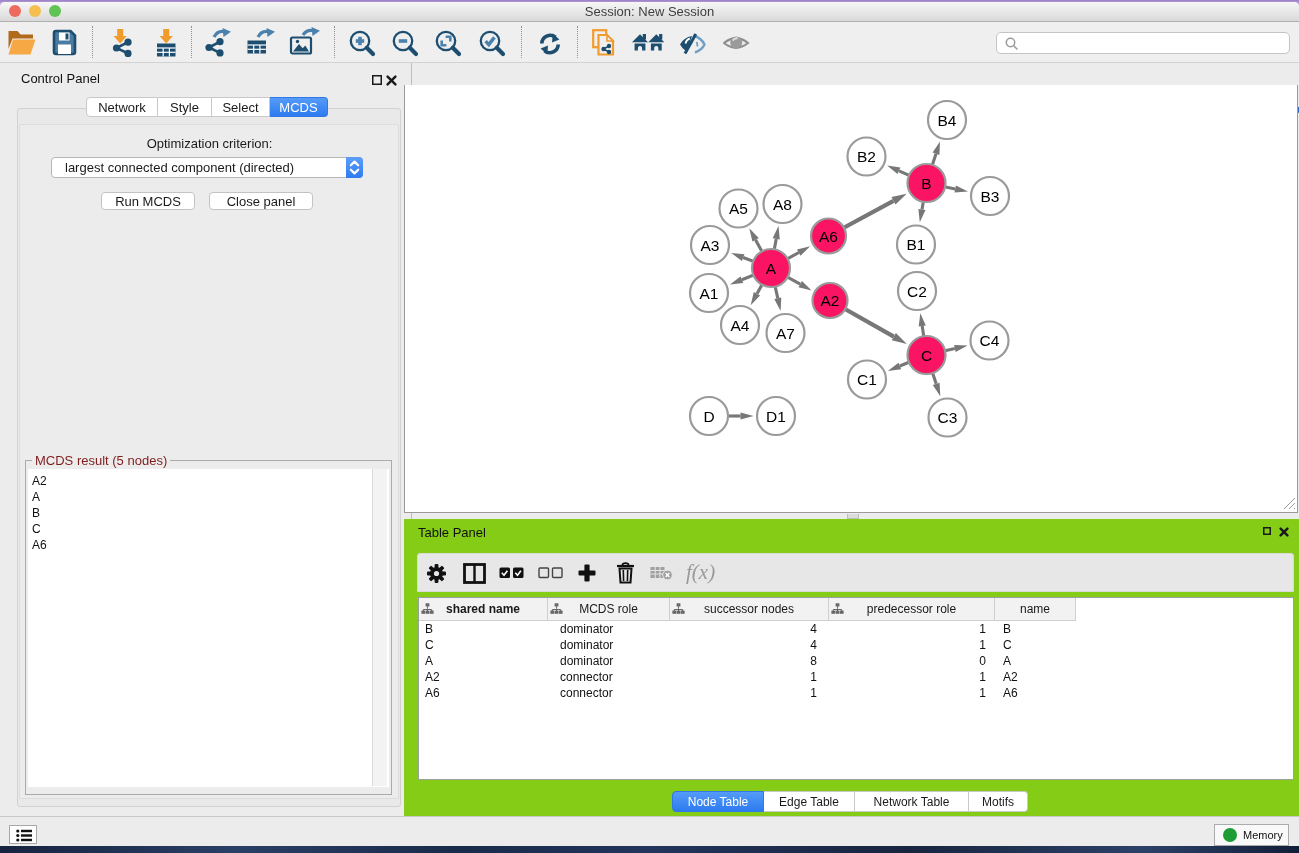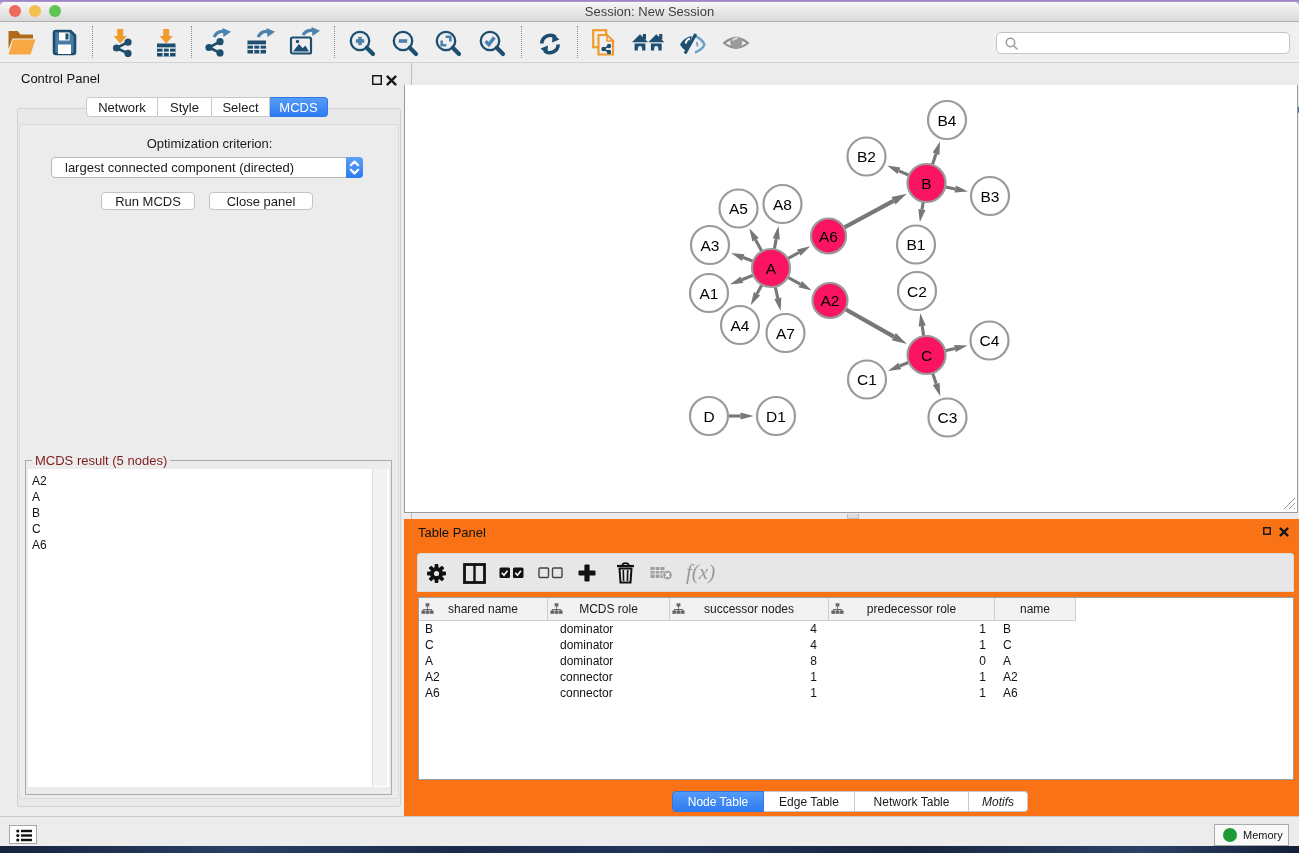--- a/index.html
+++ b/index.html
@@ -34,21 +34,21 @@
 #groupbox{left:17px;top:397px;width:365px;height:333px;border:1px solid #ababab;}
 #grouptitle{left:6px;top:-8px;background:#ececec;padding:0 3px;font-size:13px;color:#7f1d1d;}
 #mcdslist{left:2px;top:8px;width:361px;height:318px;background:#fff;font-size:12px;color:#111;padding-top:4px;box-sizing:border-box;}
 #mcdslist div.li{padding-left:4px;height:16px;line-height:16px;}
 #listscroll{right:2px;top:0px;width:15px;height:317px;background:#f3f3f3;border-left:1px solid #dcdcdc;box-sizing:border-box;}
 #rightside{left:404px;top:0;width:895px;height:753px;}
 #netwin{left:0px;top:0px;width:895px;height:451px;}
 #nettitle{left:0;top:1px;width:740px;height:21px;background:linear-gradient(#f4f4f4,#d2d2d2);border:1px solid #a6a6a6;border-bottom:1px solid #9a9a9a;border-radius:4px 4px 0 0;box-sizing:border-box;margin-top:43px;}
 #netname{width:100%;text-align:center;top:2px;font-size:13px;color:#2e2e2e;}
 #netcanvas{left:0;top:22px;width:894px;height:428px;background:#fff;border:1px solid #9a9a9a;border-top:none;box-sizing:border-box;}
-#tpanel{left:0px;top:456px;width:895px;height:297px;background:#f97316;}
+#tpanel{left:0px;top:456px;width:895px;height:297px;background:#84cc16;}
 #tpTitle{left:14px;top:6px;font-size:13px;color:#111;}
 #tpToolbar{left:13px;top:34px;width:875px;height:37px;background:#e7e7e7;border:1px solid #dadada;border-radius:3px 3px 0 0;}
 #tptable{left:14px;top:78px;width:874px;height:181px;background:#fff;border:1px solid #9e9e9e;}
 #thead{left:0;top:0;width:657px;height:22px;background:#f2f2f2;border-bottom:1px solid #cfcfcf;}
 .hcell{position:absolute;top:0;height:22px;box-sizing:border-box;border-right:1px solid #cfcfcf;font-size:12px;color:#1a1a1a;text-align:center;line-height:22px;}
 .trow{position:absolute;font-size:12px;color:#111;height:16px;line-height:16px;}
 #tabs2{left:268px;top:272px;height:21px;border-radius:8px;}
 .t2{float:left;height:21px;line-height:21px;font-size:12px;text-align:center;background:#fff;border:1px solid #c8c8c8;border-left:none;color:#1a1a1a;box-sizing:border-box;}
 .t2.first{border-left:1px solid #c8c8c8;border-radius:4px 0 0 4px;}
 .t2.last{border-radius:0 4px 4px 0;}
@@ -391,21 +391,21 @@
               <line x1="0.5" y1="8" x2="14.5" y2="8" stroke="#e7e7e7" stroke-width="1"></line>
               <line x1="5.2" y1="1" x2="5.2" y2="12" stroke="#e7e7e7" stroke-width="1"></line>
               <line x1="9.9" y1="1" x2="9.9" y2="12" stroke="#e7e7e7" stroke-width="1"></line>
               <circle cx="17.5" cy="9" r="4.8" fill="#a0a0a0" stroke="#e7e7e7" stroke-width="1"></circle>
               <path d="M15.6,7.1 l3.8,3.8 M19.4,7.1 l-3.8,3.8" stroke="#fff" stroke-width="1.4"></path>
             </svg>
             <div class="abs" style="left:268px;top:6px;font-family:'Liberation Serif',serif;font-style:italic;font-size:21px;color:#9a9a9a;">f(x)</div>
           </div>
         <div class="abs" id="tptable">
           <div class="abs" id="thead">
-            <div class="hcell" style="left:0;width:129px;">shared name</div>
+            <div class="hcell" style="left:0;width:129px;font-weight:bold;">shared name</div>
             <div class="hcell" style="left:129px;width:122px;">MCDS role</div>
             <div class="hcell" style="left:251px;width:159px;">successor nodes</div>
             <div class="hcell" style="left:410px;width:166px;">predecessor role</div>
             <div class="hcell" style="left:576px;width:81px;">name</div>
             <svg class="abs" style="left:2px;top:5px" width="13" height="11" viewBox="0 0 13 11">
                 <rect x="4.6" y="0.3" width="3.8" height="3.2" fill="#666"></rect>
                 <path d="M6.5,3.5 V5.5 M2.3,8 V6.5 H10.7 V8 M6.5,5.5 V8" fill="none" stroke="#666" stroke-width="1"></path>
                 <rect x="0.4" y="7.6" width="3.8" height="3.2" fill="#666"></rect>
                 <rect x="4.6" y="7.6" width="3.8" height="3.2" fill="#666"></rect>
                 <rect x="8.8" y="7.6" width="3.8" height="3.2" fill="#666"></rect>
@@ -465,21 +465,21 @@
               <span style="position:absolute;left:141px;">connector</span>
               <span style="position:absolute;left:251px;width:147px;text-align:right;">1</span>
               <span style="position:absolute;left:410px;width:157px;text-align:right;">1</span>
               <span style="position:absolute;left:584px;">A6</span>
             </div>
         </div>
         <div class="abs" id="tabs2">
           <div class="t2 sel first" style="width:92px;">Node Table</div>
           <div class="t2" style="width:91px;">Edge Table</div>
           <div class="t2" style="width:114px;">Network Table</div>
-          <div class="t2 last" style="width:59px;font-style:italic;">Motifs</div>
+          <div class="t2 last" style="width:59px;">Motifs</div>
         </div>
       </div>
     </div>
   </div>
   <div class="abs" id="statusbar">
     <div class="abs" id="listbtn">
         <svg class="abs" style="left:6px;top:3px" width="16" height="13" viewBox="0 0 16 13">
           <circle cx="1.8" cy="2" r="1.6" fill="#111"></circle>
           <rect x="5" y="0.8" width="11" height="2.4" fill="#111"></rect>
           <circle cx="1.8" cy="6.5" r="1.6" fill="#111"></circle>

